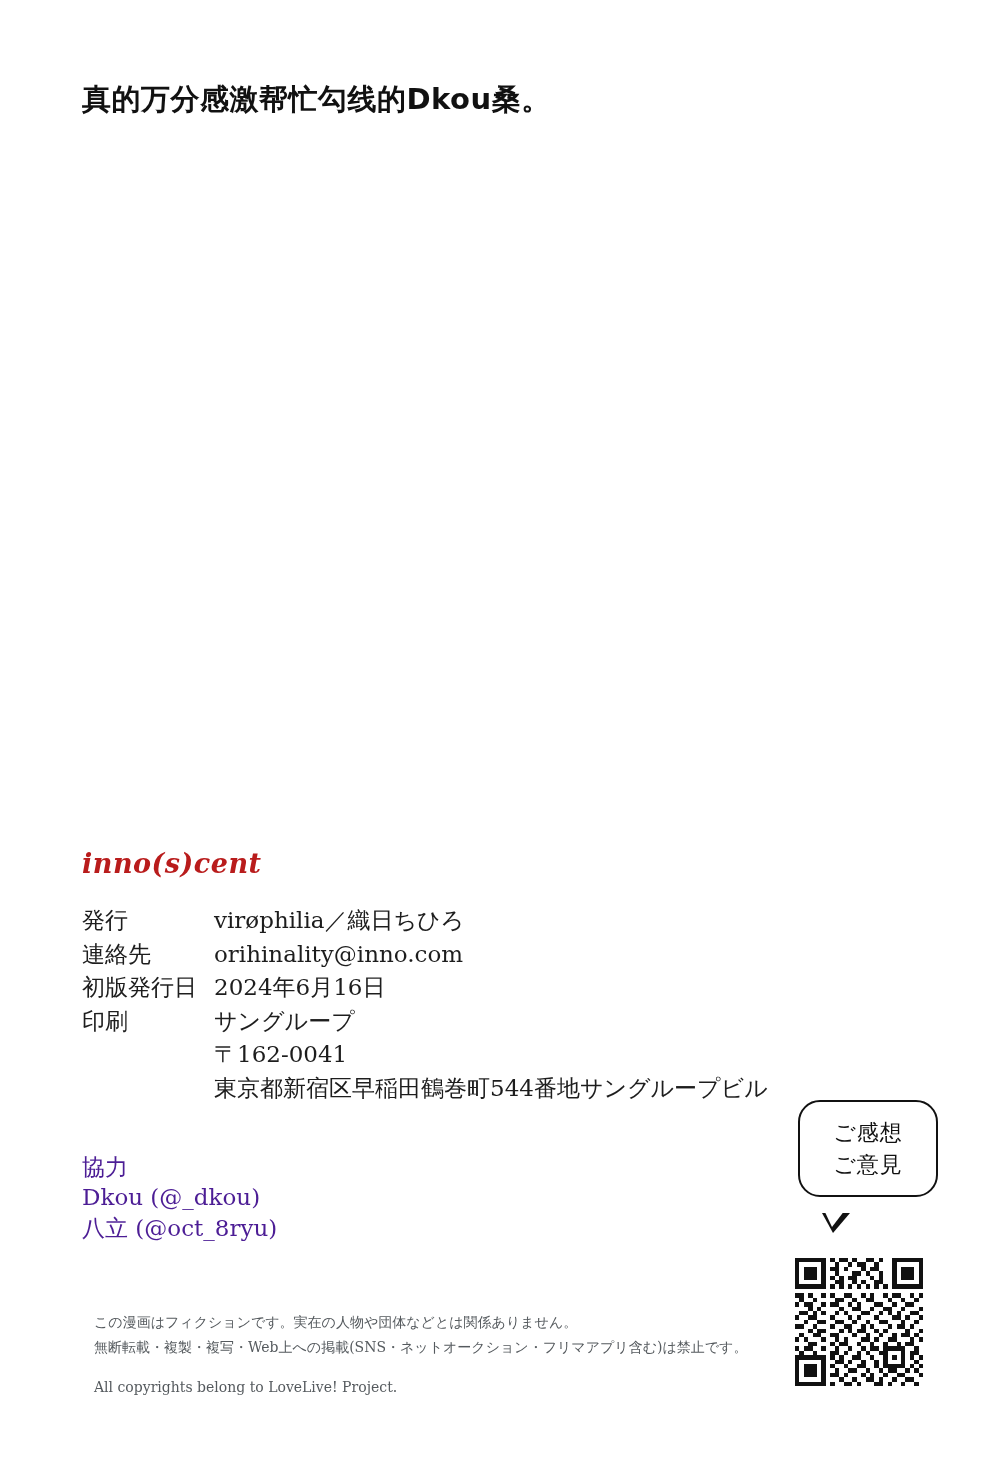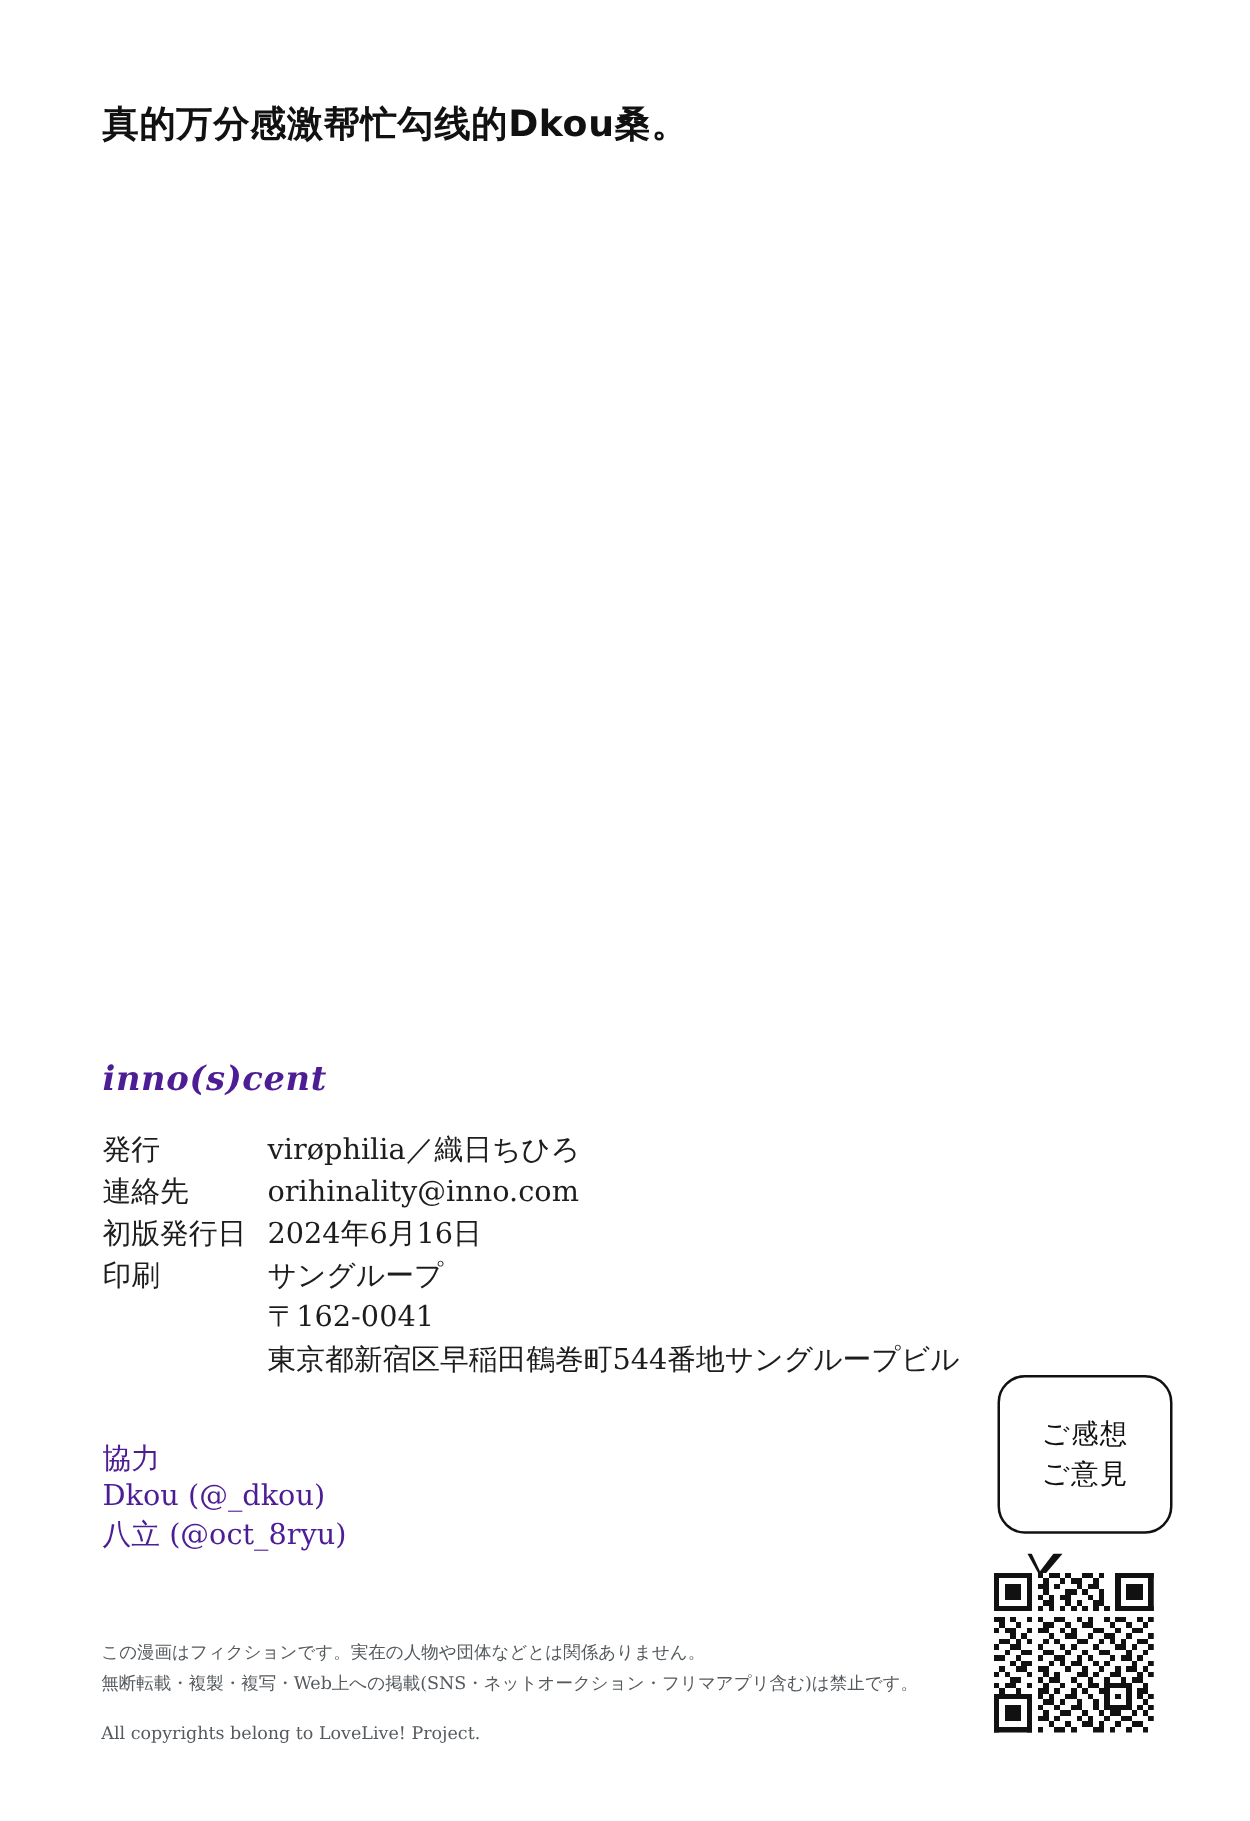--- a/index.html
+++ b/index.html
@@ -39,21 +39,21 @@
     left: 82px;
     top: 848px;
     width: 700px;
   }
   .colophon-title {
     font-family: "DejaVu Serif", serif;
     font-style: italic;
     font-weight: 700;
     font-size: 27px;
     letter-spacing: 0.5px;
-    color: #4c1d95;
+    color: #b91c1c;
     margin-bottom: 26px;
   }
   .info-table {
     border-collapse: collapse;
   }
   .info-table td {
     padding: 0 0 3px 0;
     font-size: 23px;
     line-height: 1.33;
     color: #1d1d1d;
@@ -79,21 +79,21 @@
     font-size: 23px;
     line-height: 1.32;
     font-family: "DejaVu Serif", serif;
     color: #4c1d95;
     white-space: nowrap;
   }
 
   
   .legal {
     position: absolute;
-    left: 81px;
+    left: 94px;
     top: 1310px;
     color: #555a5e;
   }
   .legal div {
     font-size: 14px;
     line-height: 1.75;
     font-family: "DejaVu Serif", serif;
     white-space: nowrap;
   }
   .legal .spacer {
@@ -105,21 +105,21 @@
     position: absolute;
     left: 798px;
     top: 1100px;
     width: 140px;
   }
   .bubble {
     position: relative;
     border: 2.5px solid #111111;
     border-radius: 22px;
     width: 140px;
-    height: 127px;
+    height: 97px;
     box-sizing: border-box;
     display: flex;
     flex-direction: column;
     align-items: center;
     justify-content: center;
     background: #ffffff;
   }
   .bubble span {
     font-family: "DejaVu Sans", sans-serif;
     font-size: 22px;

